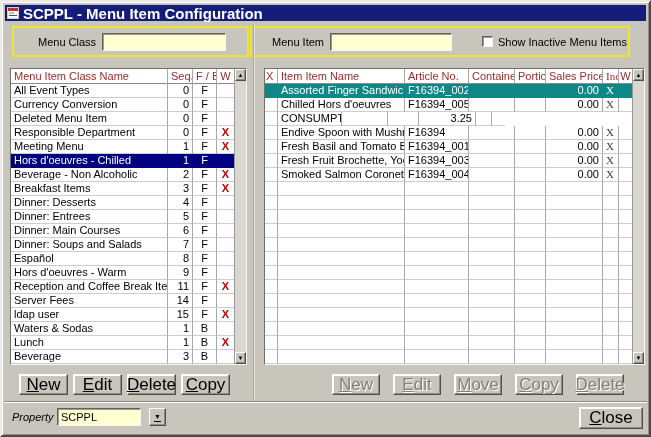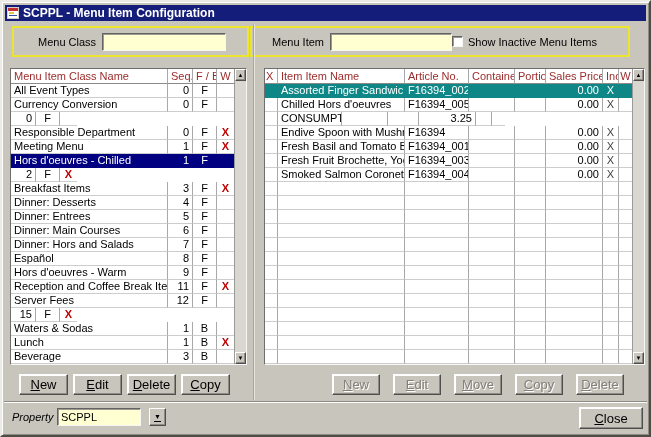--- a/index.html
+++ b/index.html
@@ -8,38 +8,38 @@
     position:relative;width:651px;height:437px;
     background:var(--face,#c8c5bd);
     border:2px solid;border-color:#eceae5 #4f4c46 #4f4c46 #eceae5;
     box-shadow:inset 1px 1px 0 #ffffff, inset -1px -1px 0 #8f8b84;
     font-family:"Liberation Sans",sans-serif;font-size:11px;color:#000;
   }
   .titlebar{
     position:absolute;left:3px;top:3px;right:3px;height:16px;
     background:var(--title-bar,#151d7b);color:#fff;
     display:flex;align-items:center;gap:4px;padding-left:2px;
-    font-weight:bold;font-size:12px;white-space:nowrap;
+    font-weight:bold;font-size:15px;white-space:nowrap;
   }
   .app-icon{flex:0 0 auto;}
   .groupbox{
     position:absolute;top:24px;height:31px;
     border:2px solid var(--accent-border,#ede42e);
     display:flex;align-items:center;
   }
   .gb-left{left:10px;width:237px;}
   .gb-right{left:248px;width:380px;}
   .flabel{white-space:nowrap;}
   .field{
     height:18px;background:var(--field-bg,#ffffd2);
     border:1px solid;border-color:#636363 #f6f6f4 #f6f6f4 #636363;
     box-shadow:inset 1px 1px 0 #9c9892;
     padding:2px 3px;overflow:hidden;white-space:nowrap;
   }
-  .checkbox-group{display:flex;align-items:center;}
+  .checkbox-group{display:flex;align-items:center;margin-left:30px;}
   .checkbox{
     width:11px;height:11px;background:#fff;flex:0 0 auto;
     border:1px solid;border-color:#636363 #f6f6f4 #f6f6f4 #636363;
     box-shadow:inset 1px 1px 0 #9c9892;
   }
   .checkbox-group span.cb-label{margin-left:5px;white-space:nowrap;}
 
   .table{
     position:absolute;top:66px;background:#fff;display:flex;
     border:1px solid;border-color:#6e6e6e #f8f8f6 #f8f8f6 #6e6e6e;
@@ -59,21 +59,21 @@
   .c-seq{width:25px;text-align:right;}
   .c-fb{width:24px;text-align:center;}
   .c-w{width:17px;text-align:center;border-right:none !important;}
   
   .i-x{width:13px;padding:0 1px !important;}
   .i-name{width:127px;}
   .i-article{width:64px;}
   .i-container{width:46px;}
   .i-portion{width:31px;}
   .i-price{width:57px;text-align:right;}
-  .i-inc{width:16px;text-align:center;}
+  .i-inc{width:16px;text-align:left;font-family:Liberation Serif, serif;}
   .i-w{width:13px;text-align:center;border-right:none !important;padding:0 1px !important;}
 
   .xmark{color:var(--flag-x,#c00000);font-weight:bold;}
   .incmark{color:#3f3f3f;}
   .crow.selected{background:var(--selection-class,#000080);color:#fff;}
   .crow.selected > div{border-right-color:var(--selection-class,#000080);border-bottom-color:var(--selection-class,#000080);}
   .irow.selected{background:var(--selection-item,#0f8787);color:#fff;}
   .irow.selected > div{border-right-color:var(--selection-item,#0f8787);border-bottom-color:var(--selection-item,#0f8787);}
   .irow.selected .incmark,.irow.selected .xmark{color:#fff;}
 
@@ -88,21 +88,21 @@
     font-size:6px;line-height:10px;text-align:center;color:#000;cursor:default;
   }
   .actions{position:absolute;top:372px;display:flex;}
   .actions-left{left:17px;gap:5px;}
   .actions-right{left:330px;gap:13px;}
   .btn{
     height:21px;background:var(--face,#c8c5bd);
     border:1px solid;border-color:#fdfdfd #4e4e4e #4e4e4e #fdfdfd;
     box-shadow:inset -1px -1px 0 #8f8b84, inset 1px 1px 0 #ffffff;
     display:flex;align-items:center;justify-content:center;
-    font-family:"Liberation Sans",sans-serif;font-size:13px;cursor:default;
+    font-family:"Liberation Sans",sans-serif;font-size:17px;cursor:default;
   }
   .btn .lbl{display:block;}
   .btn .lbl::first-letter{text-decoration:underline;}
   .actions .btn{width:49px;}
   .actions-right .btn{width:48px;}
   .btn.disabled{color:#827f78;text-shadow:1px 1px 0 #fff;}
 
   .vdivider{position:absolute;left:251px;top:22px;height:376px;width:2px;
     border-left:1px solid #aba79f;border-right:1px solid #e6e3dd;}
   .groove{position:absolute;left:2px;right:2px;top:399px;height:2px;
@@ -174,20 +174,21 @@
           </div>
 
           <div class="trow crow">
             <div class="c-name">Currency Conversion</div>
             <div class="c-seq">0</div>
             <div class="c-fb">F</div>
             <div class="c-w xmark"></div>
           </div>
 
           <div class="trow crow">
+            <div class="c-name">Deleted Menu Item</div>
             <div class="c-seq">0</div>
             <div class="c-fb">F</div>
             <div class="c-w xmark"></div>
           </div>
 
           <div class="trow crow">
             <div class="c-name">Responsible Department</div>
             <div class="c-seq">0</div>
             <div class="c-fb">F</div>
             <div class="c-w xmark">X</div>
@@ -201,20 +202,21 @@
           </div>
 
           <div class="trow crow selected">
             <div class="c-name">Hors d'oeuvres - Chilled</div>
             <div class="c-seq">1</div>
             <div class="c-fb">F</div>
             <div class="c-w xmark"></div>
           </div>
 
           <div class="trow crow">
+            <div class="c-name">Beverage - Non Alcoholic</div>
             <div class="c-seq">2</div>
             <div class="c-fb">F</div>
             <div class="c-w xmark">X</div>
           </div>
 
           <div class="trow crow">
             <div class="c-name">Breakfast Items</div>
             <div class="c-seq">3</div>
             <div class="c-fb">F</div>
             <div class="c-w xmark">X</div>
@@ -235,21 +237,21 @@
           </div>
 
           <div class="trow crow">
             <div class="c-name">Dinner: Main Courses</div>
             <div class="c-seq">6</div>
             <div class="c-fb">F</div>
             <div class="c-w xmark"></div>
           </div>
 
           <div class="trow crow">
-            <div class="c-name">Dinner: Hors and Salads</div>
+            <div class="c-name">Dinner: Soups and Salads</div>
             <div class="c-seq">7</div>
             <div class="c-fb">F</div>
             <div class="c-w xmark"></div>
           </div>
 
           <div class="trow crow">
             <div class="c-name">Español</div>
             <div class="c-seq">8</div>
             <div class="c-fb">F</div>
             <div class="c-w xmark"></div>
@@ -264,26 +266,27 @@
 
           <div class="trow crow">
             <div class="c-name">Reception and Coffee Break Items</div>
             <div class="c-seq">11</div>
             <div class="c-fb">F</div>
             <div class="c-w xmark">X</div>
           </div>
 
           <div class="trow crow">
             <div class="c-name">Server Fees</div>
-            <div class="c-seq">12</div>
-            <div class="c-fb">F</div>
-            <div class="c-w xmark"></div>
-          </div>
-
-          <div class="trow crow">
+            <div class="c-seq">14</div>
+            <div class="c-fb">F</div>
+            <div class="c-w xmark"></div>
+          </div>
+
+          <div class="trow crow">
+            <div class="c-name">ldap user</div>
             <div class="c-seq">15</div>
             <div class="c-fb">F</div>
             <div class="c-w xmark">X</div>
           </div>
 
           <div class="trow crow">
             <div class="c-name">Waters &amp; Sodas</div>
             <div class="c-seq">1</div>
             <div class="c-fb">B</div>
             <div class="c-w xmark"></div>

